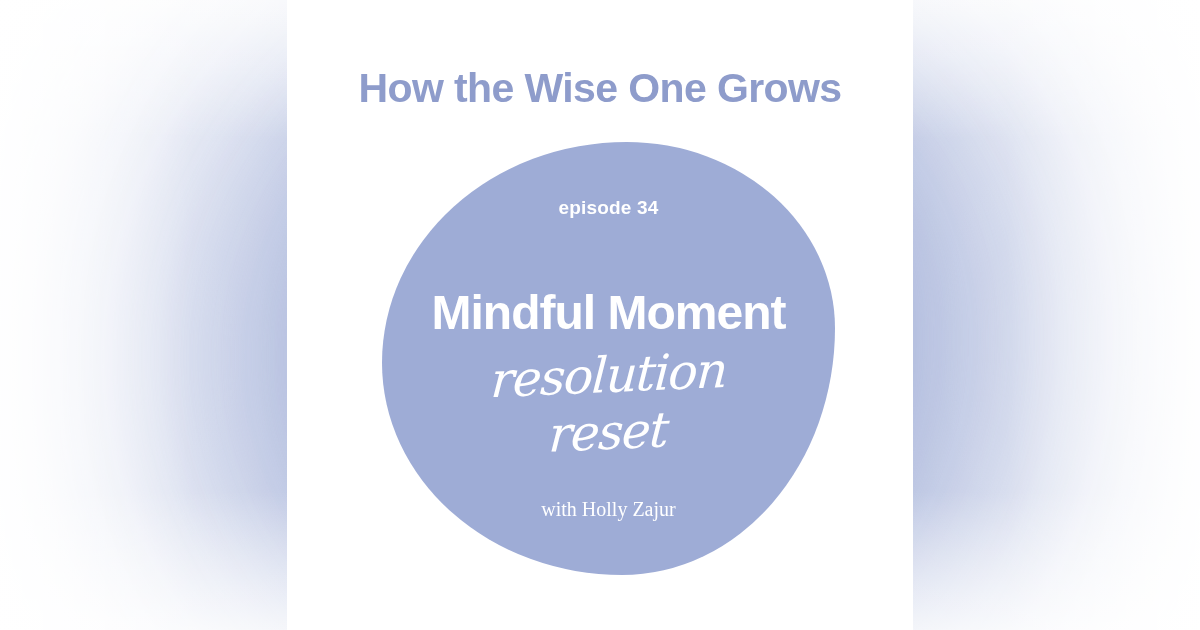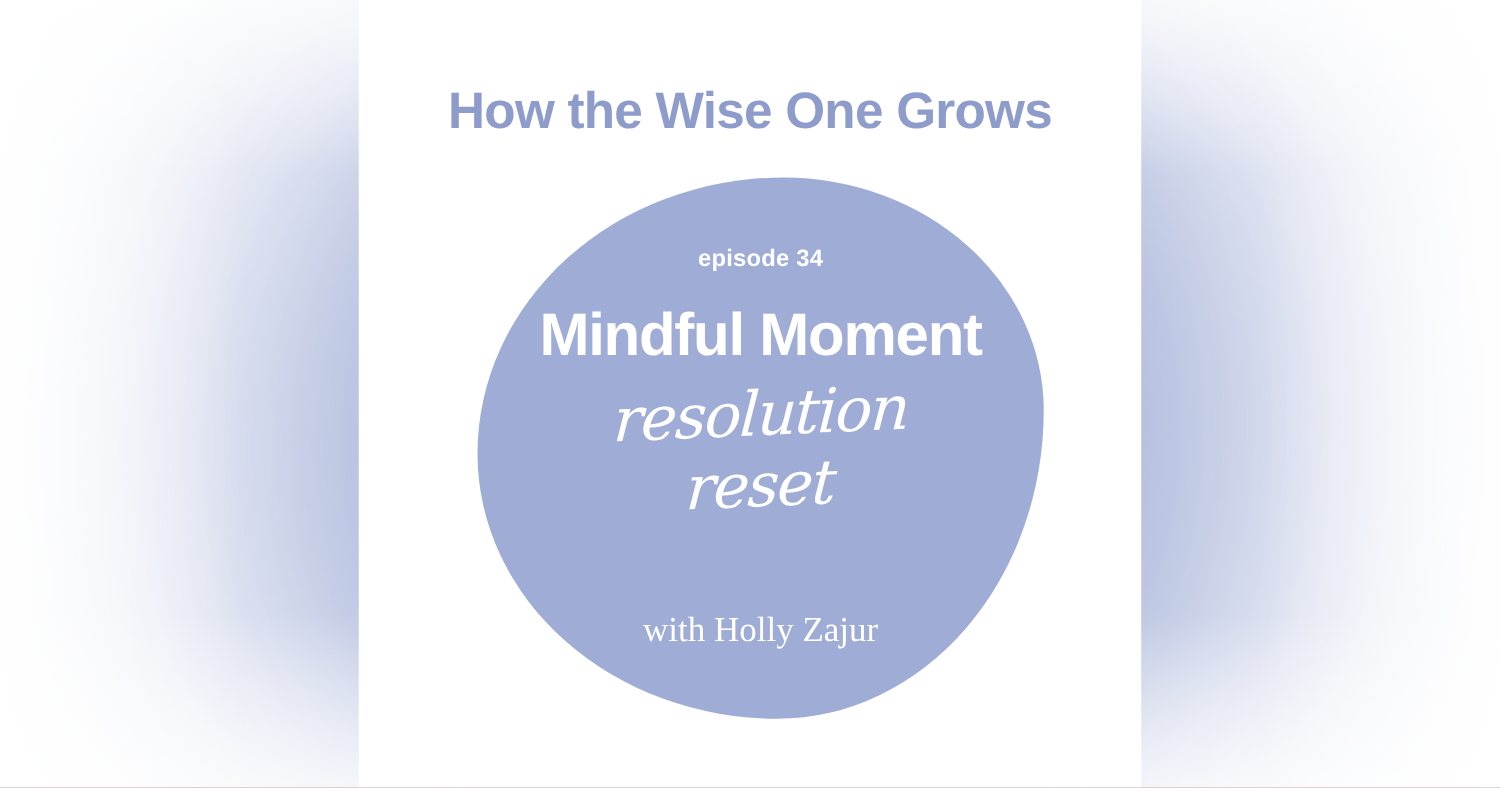--- a/index.html
+++ b/index.html
@@ -7,21 +7,21 @@
     margin: 0;
     padding: 0;
     background: #ffffff;
   }
 
   #canvas {
     position: relative;
     width: 1200px;
     height: 630px;
     overflow: hidden;
-    background: #7f1d1d;
+    background: #0f766e;
     font-family: "Liberation Sans", sans-serif;
   }
 
   
   .backdrop {
     position: absolute;
     inset: 0;
     background: #ffffff;
     overflow: hidden;
   }
@@ -118,21 +118,21 @@
   .episode-label {
     margin-top: 56px;
     font-size: 19px;
     font-weight: 700;
     letter-spacing: 0.2px;
     color: #ffffff;
     line-height: 1;
   }
 
   .ep-title {
-    margin-top: 28px;
+    margin-top: 72px;
     font-size: 48px;
     font-weight: 700;
     letter-spacing: -1px;
     color: #ffffff;
     line-height: 1;
     white-space: nowrap;
   }
 
   .script-line {
     color: #ffffff;
@@ -156,21 +156,21 @@
     letter-spacing: -1.5px;
   }
 
   .host-line {
     position: absolute;
     left: 0;
     bottom: 56px;
     width: 100%;
     text-align: center;
     font-family: "Liberation Serif", serif;
-    font-size: 28px;
+    font-size: 20px;
     font-weight: 400;
     color: #ffffff;
     line-height: 1;
     white-space: nowrap;
   }
 </style>
 </head>
 <body>
 
 <div id="canvas" style="--blob-color: #9eacd6; --title-color: #8e9ccb;">

